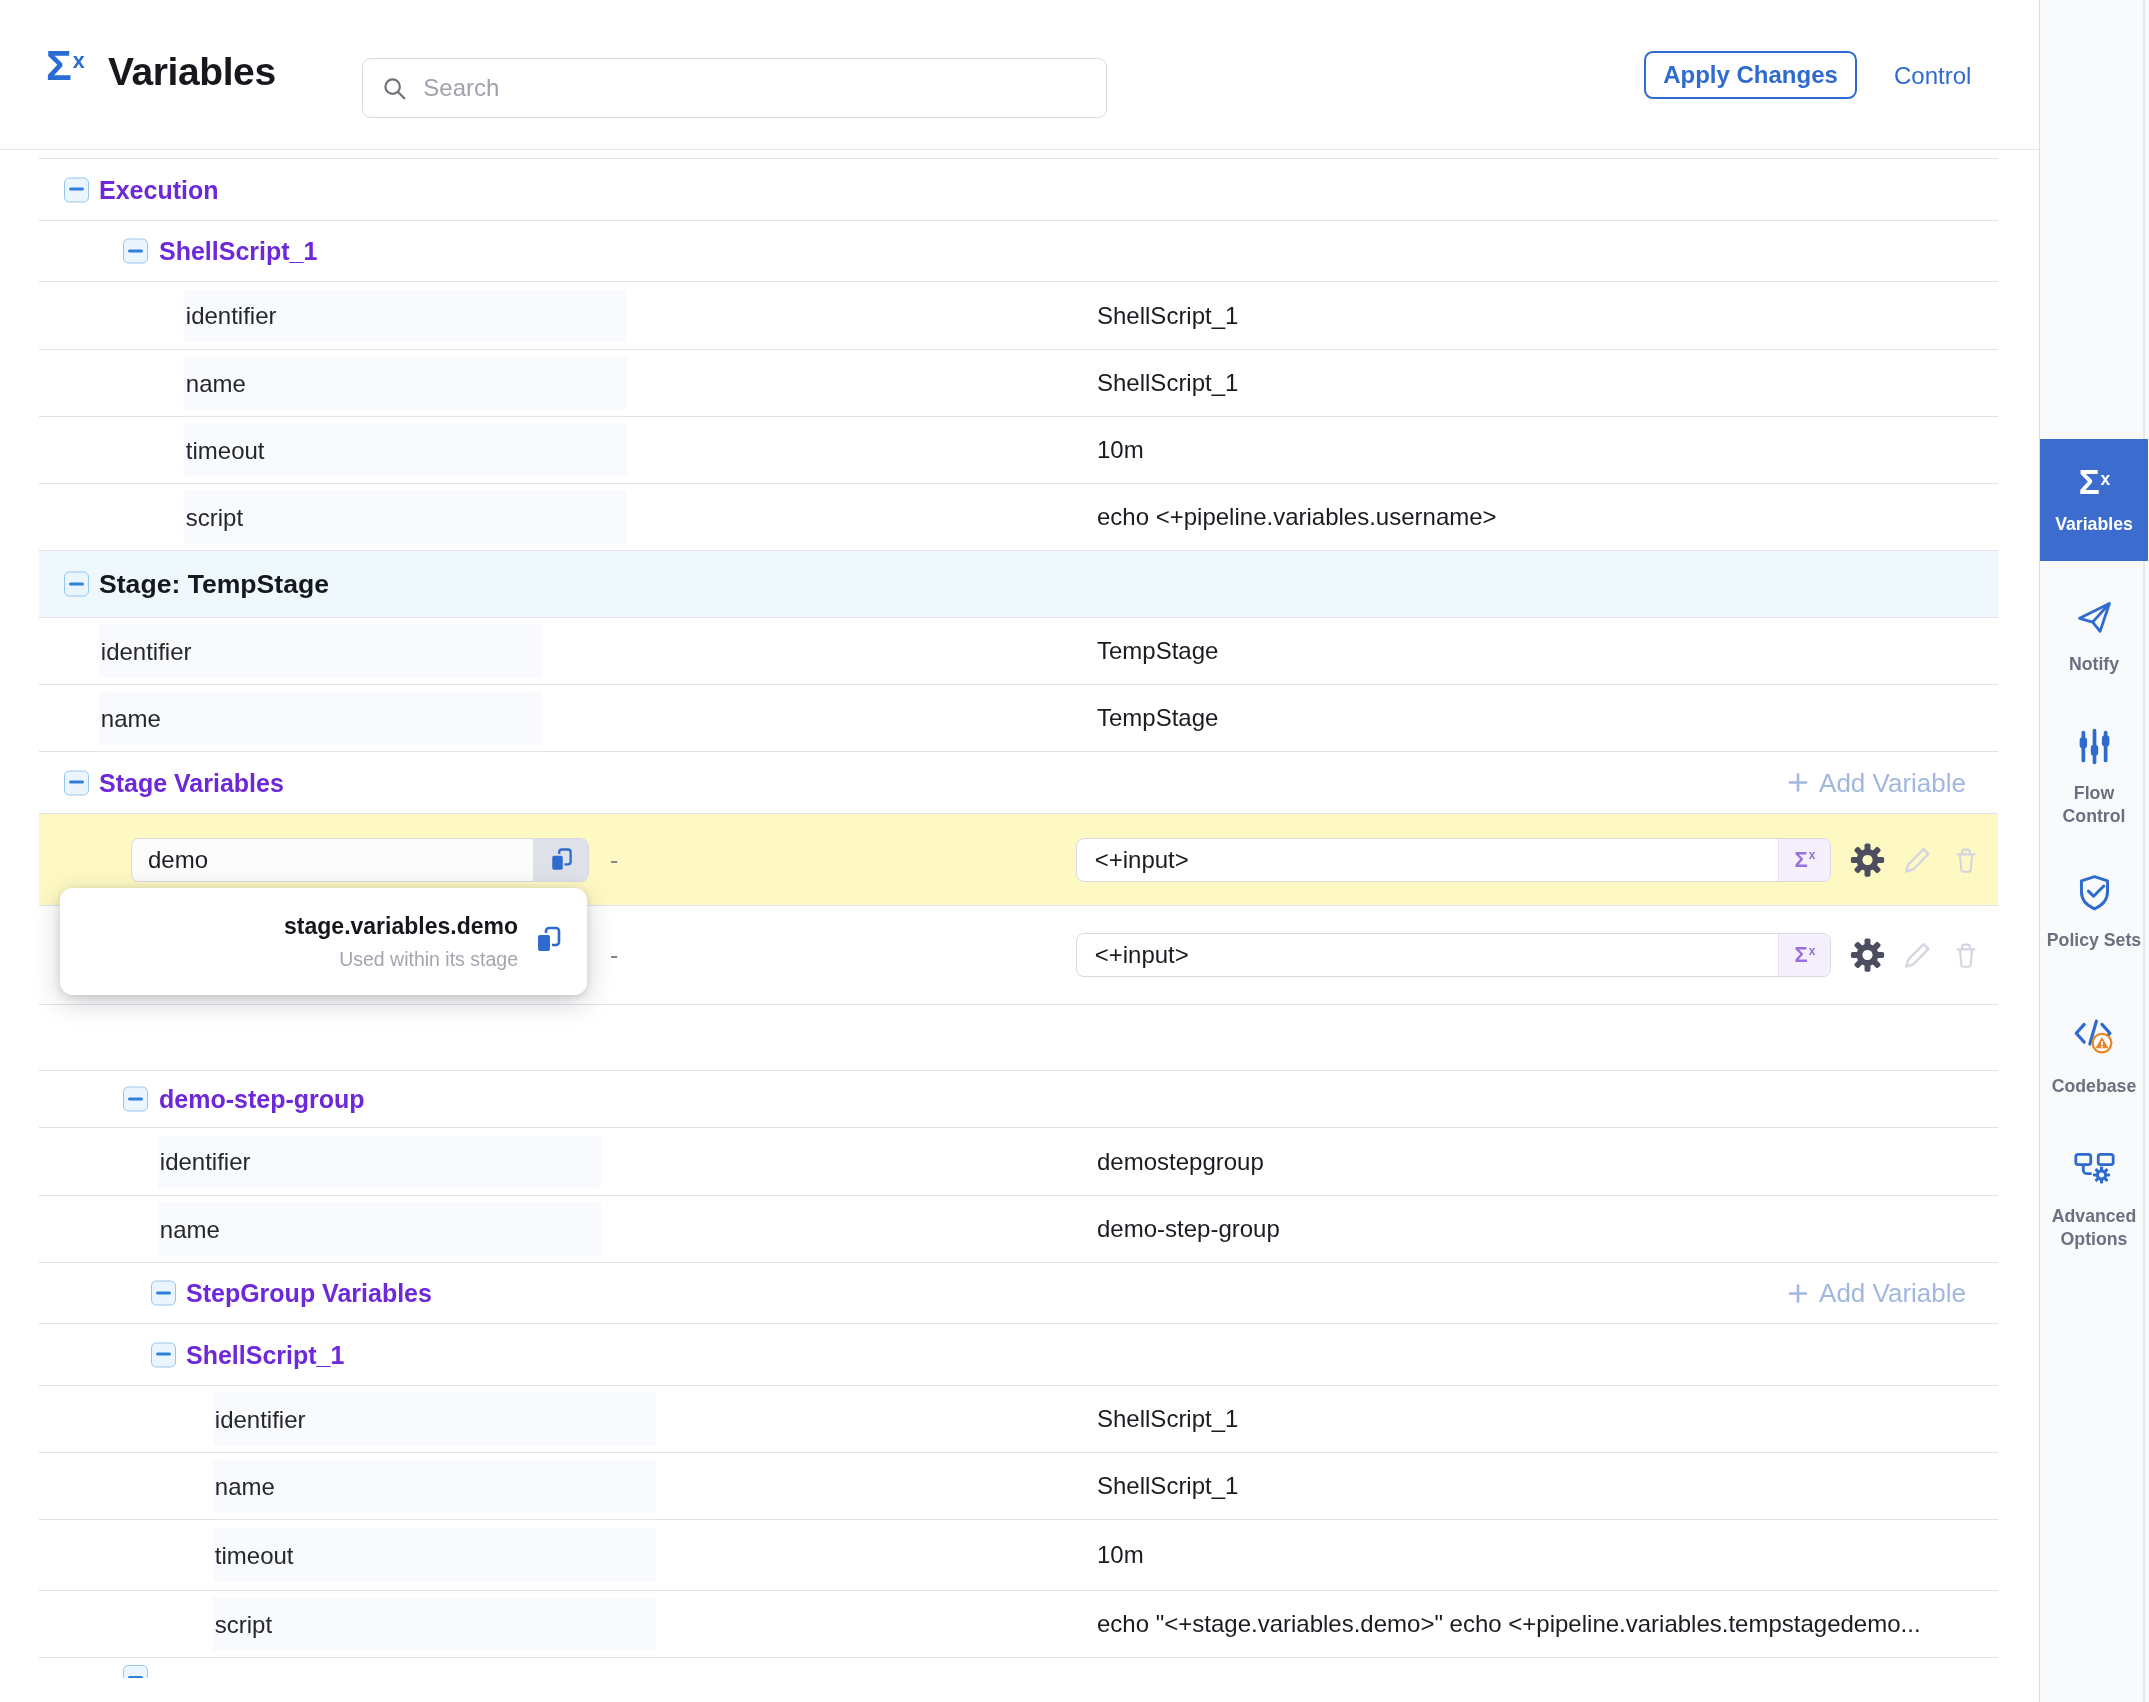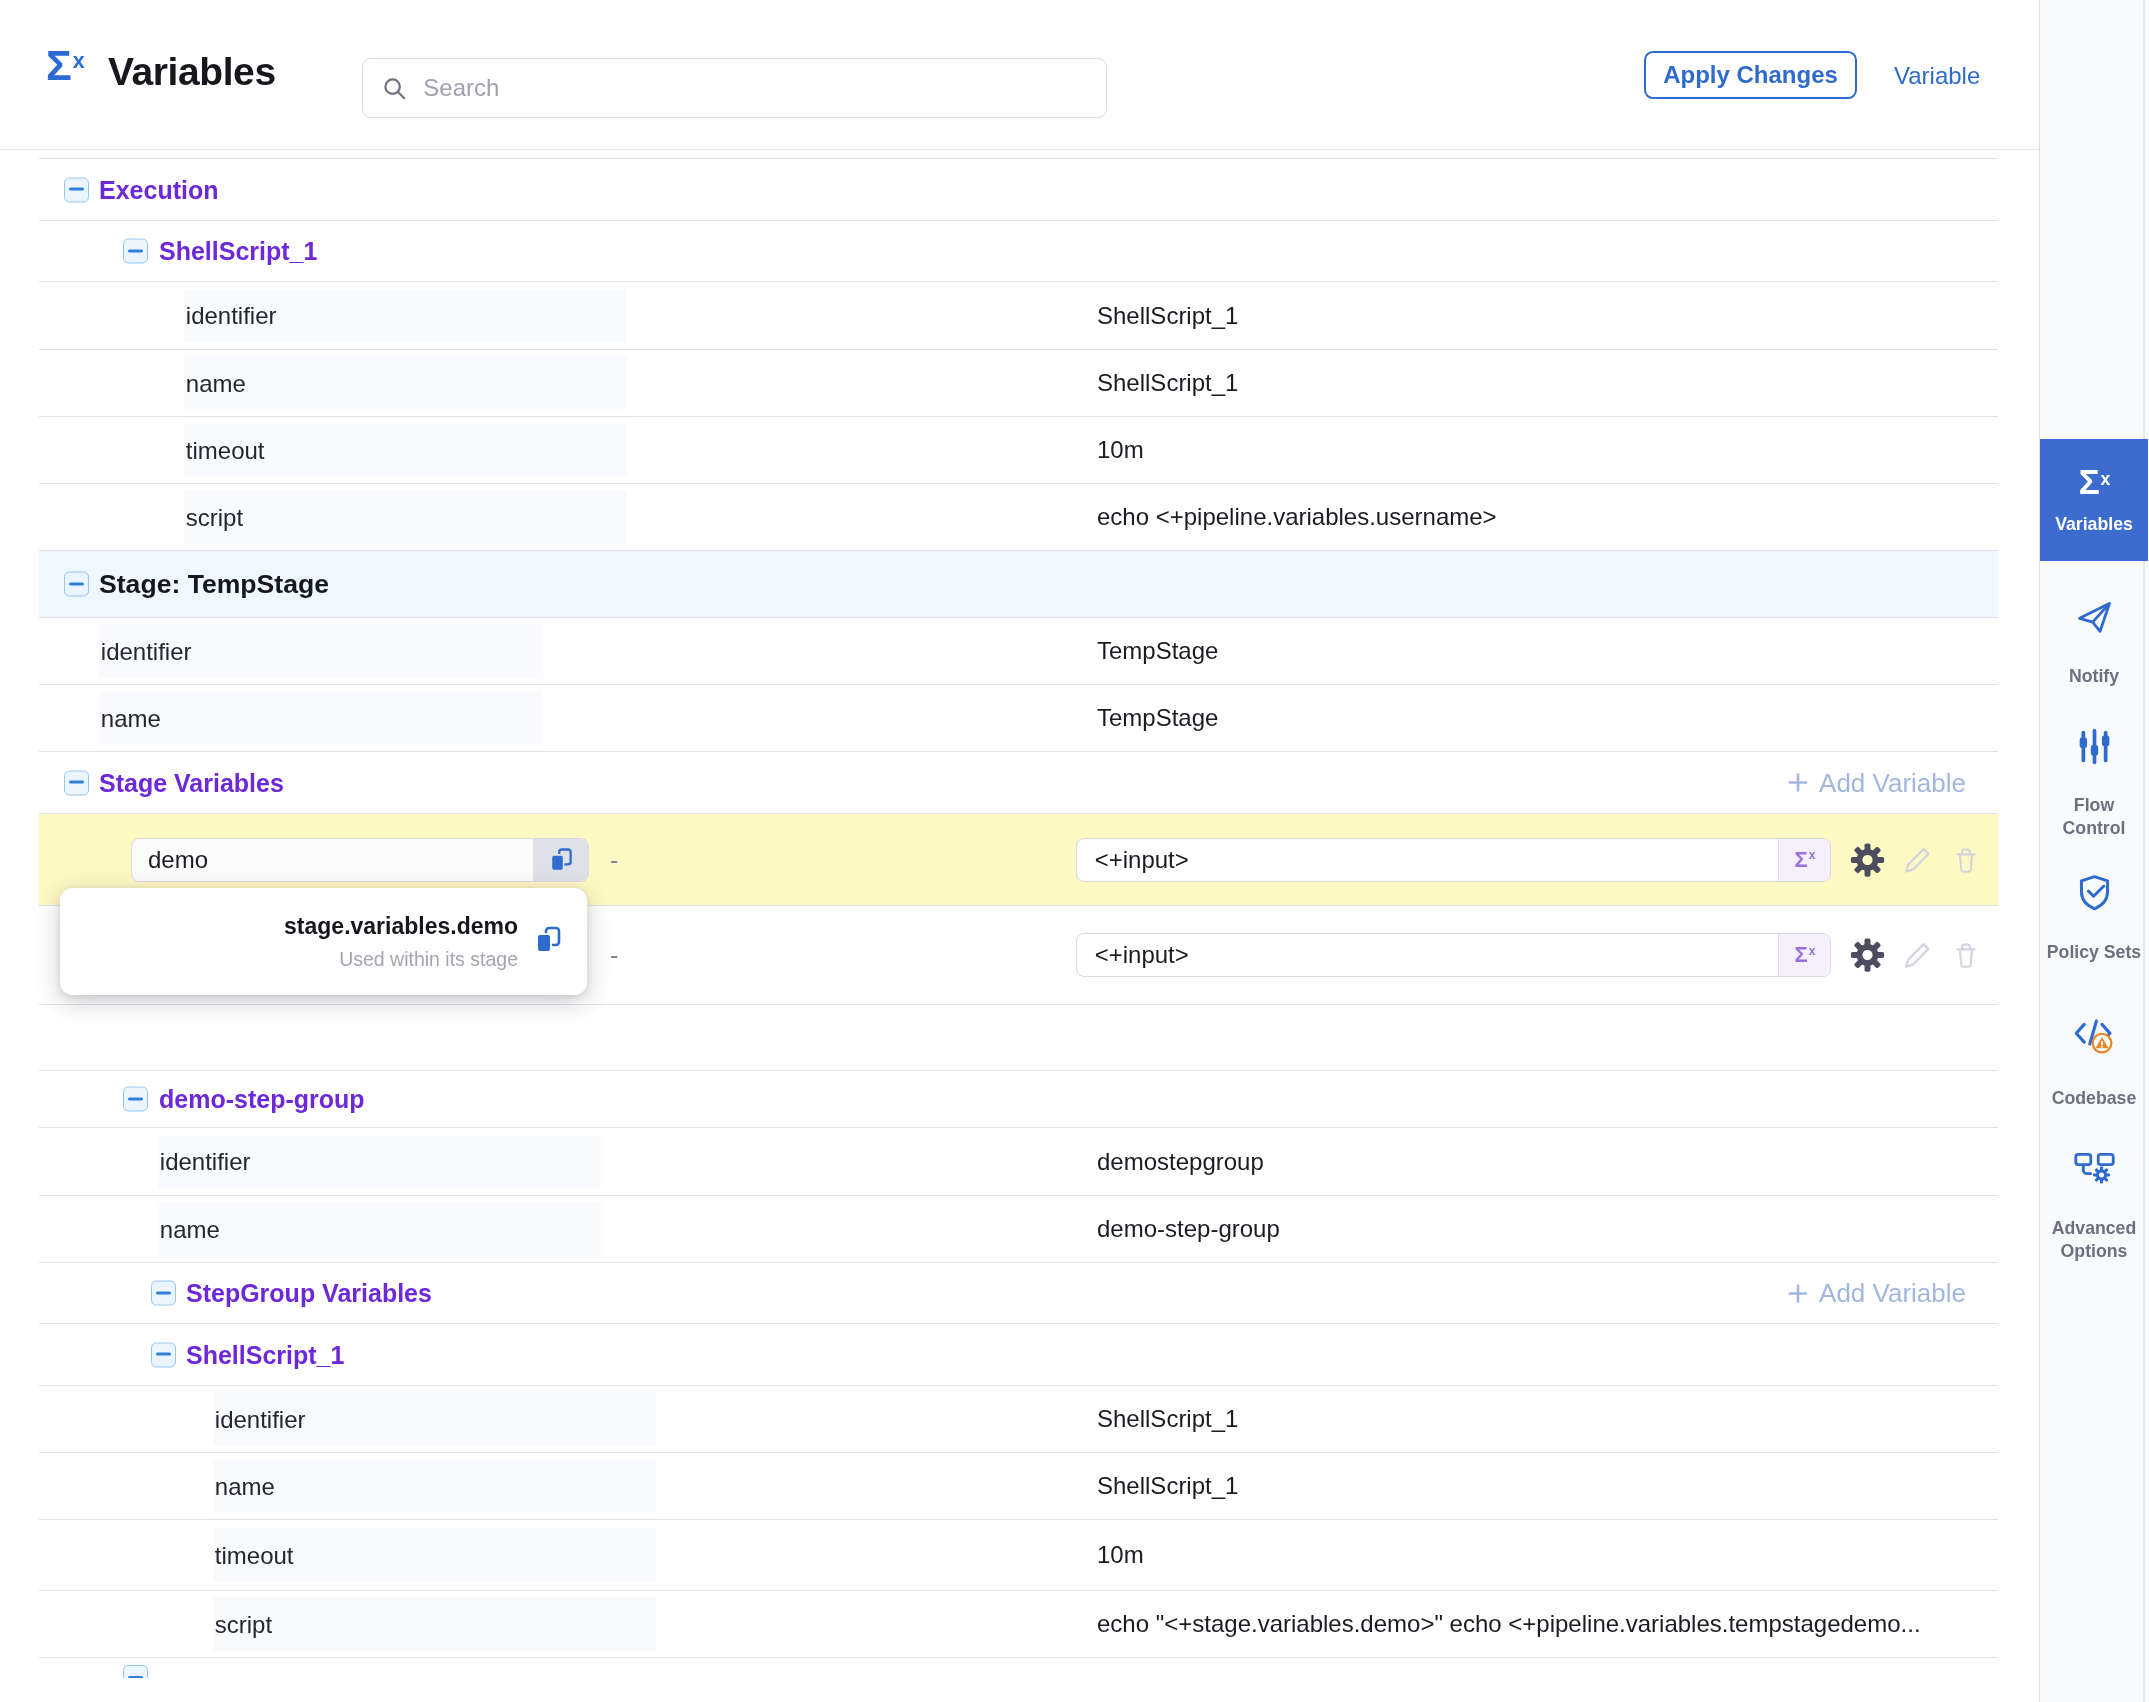--- a/index.html
+++ b/index.html
@@ -73,41 +73,41 @@
   .t-text{text-align:right}
   .t-path{font-size:23px;font-weight:600;color:#15171c;white-space:nowrap}
   .t-scope{font-size:19.5px;color:#a3a5b0;margin-top:8px}
   .t-entry.active{background:#3c6ecf;border:4.4px solid #e8432d;border-radius:10.6px;margin:5.3px 7px 1.8px;padding:12.4px 16px}
   .t-entry.active .t-path{color:#0c0e13}
   .t-entry.active .t-scope{color:#4e5560}
 
   
   .sidebar{position:absolute;left:2039px;top:0;width:110px;height:1702px;background:#f9fafb;border-left:1.8px solid #dcdde3;box-sizing:border-box;z-index:10}
   .sb-edge{position:absolute;right:4.4px;top:0;bottom:0;width:1.8px;background:#e6e7ec}
-  .sb-item{position:absolute;left:0;width:108px;display:flex;flex-direction:column;align-items:center;gap:28px;
+  .sb-item{position:absolute;left:0;width:108px;display:flex;flex-direction:column;align-items:center;gap:16px;
     color:#6d6f80;font-size:17.7px;font-weight:700;text-align:center;line-height:1.28;cursor:pointer;padding:0 3.5px;box-sizing:border-box}
   .sb-item.active{background:#3c6dce;color:#fff;height:122px;justify-content:center;gap:14px;padding:0}
   .sb-sigma{font-size:35px;font-weight:700;line-height:1}
   .sb-item svg{display:block}
 </style>
 </head>
 <body>
 
 <div class="header">
   <span class="sigma-badge"><span>Σ</span><span class="sigma-sup">x</span></span>
   <span class="page-title">Variables</span>
   <div class="searchbox">
     <svg width="26.6" height="26.6" viewBox="0 0 24 24">
         <circle cx="10.5" cy="10.5" r="6.5" fill="none" stroke="#6f7180" stroke-width="2"></circle>
         <line x1="15.6" y1="15.6" x2="21" y2="21" stroke="#6f7180" stroke-width="2" stroke-linecap="round"></line>
       </svg>
     <input class="search-input" placeholder="Search" style="">
   </div>
   <div class="apply-btn">Apply Changes</div>
-  <div class="discard-btn">Variable</div>
+  <div class="discard-btn">Control</div>
 </div>
 <div class="scroll-thumb"></div>
 
 <div class="main">
 
   <div class="row h69">
     <span class="collapse icon-l0"></span>
     <span class="slabel txt-l0">Execution</span>
   </div>
 

